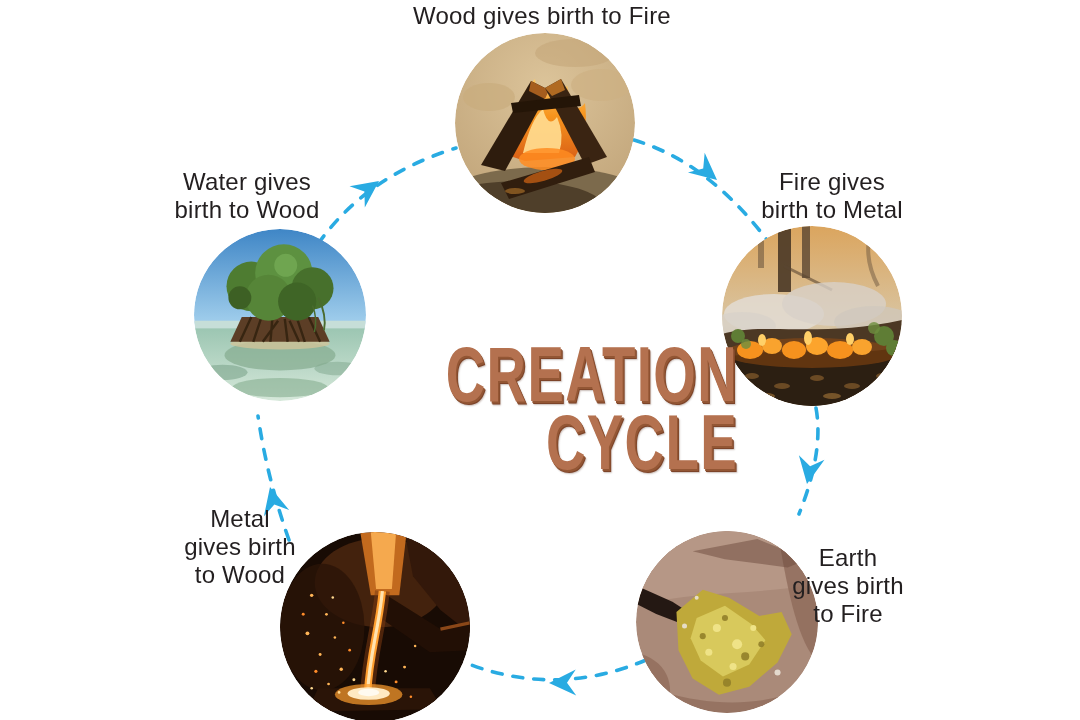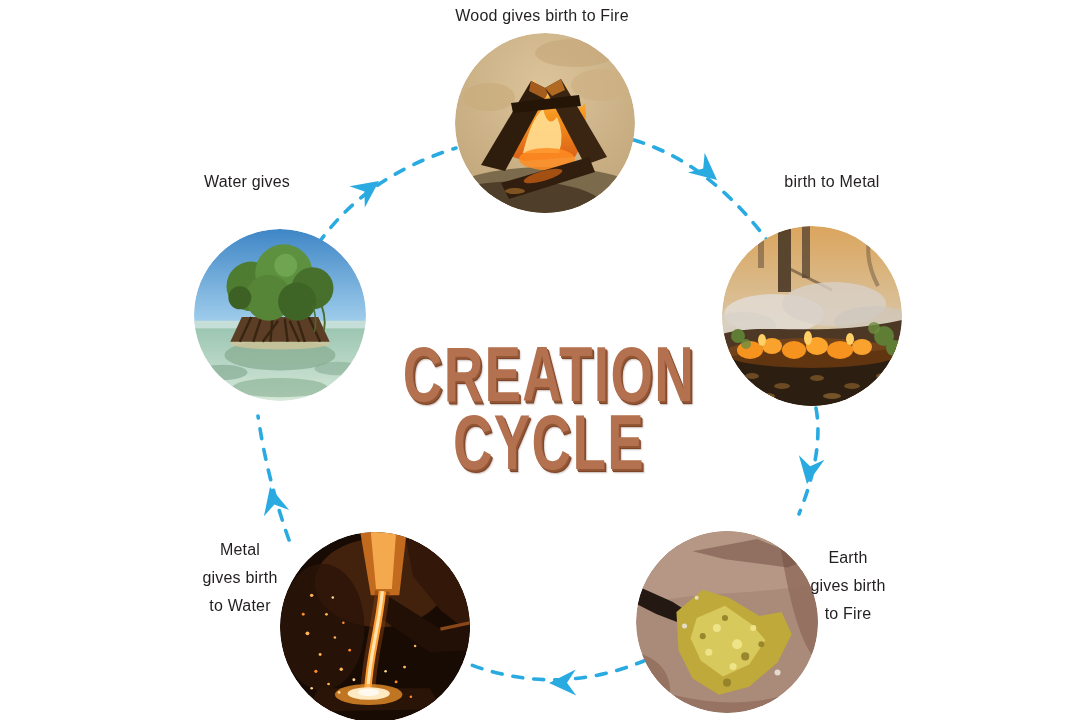--- a/index.html
+++ b/index.html
@@ -10,30 +10,30 @@
   .arrows { position:absolute; left:0; top:0; z-index:1; }
 
   .photo { position:absolute; border-radius:50%; overflow:hidden; z-index:2; }
   .photo svg { display:block; width:100%; height:100%; }
   .photo-fire  { left:455px; top:33px;  width:180px; height:180px; }
   .photo-earth { left:722px; top:226px; width:180px; height:180px; }
   .photo-metal { left:636px; top:531px; width:182px; height:182px; }
   .photo-water { left:280px; top:532px; width:190px; height:190px; }
   .photo-wood  { left:194px; top:229px; width:172px; height:172px; }
 
-  .label { position:absolute; z-index:3; color:#231F20; font-size:16px; line-height:28px;
+  .label { position:absolute; z-index:3; color:#231F20; font-size:24px; line-height:28px;
            text-align:center; letter-spacing:.2px; }
   .label span { display:block; }
   .label-wood-to-fire  { left:372px; top:2px;   width:340px; }
   .label-fire-to-earth { left:722px; top:168px; width:220px; }
   .label-earth-to-metal{ left:748px; top:508px; width:200px;margin-top:36px; }
-  .label-metal-to-water{ left:138px; top:536px; width:204px; }
+  .label-metal-to-water{ left:138px; top:505px; width:204px; }
   .label-water-to-wood { left:132px; top:168px; width:230px;text-align:center; }
 
-  .title { position:absolute; left:279px; top:340px; width:540px; text-align:center; z-index:2;
+  .title { position:absolute; left:279px; top:340px; width:540px; text-align:right; z-index:2;
            color:#B4714F; font-weight:bold; }
   .title .line { display:block; font-size:78px; line-height:68px; letter-spacing:2px;
                  transform:scaleX(.70); transform-origin:50% 50%;
                  text-shadow:2px 2px 0 #935634, 3px 3px 0 #7d4429, 4px 4px 2px rgba(80,40,24,.3); }
 </style>
 </head>
 <body>
 
 <div class="canvas">
 
@@ -291,34 +291,36 @@
         <path d="M130 72 C 136 84 138 96 136 106" stroke="#4a6b2e" stroke-width="2" fill="none"></path>
         <path d="M124 80 C 128 90 128 100 126 108" stroke="#4a6b2e" stroke-width="1.5" fill="none"></path>
       </g>
     </svg>
   </div>
 
   <div class="label label-wood-to-fire">
     <span>Wood gives birth to Fire</span>
   </div>
   <div class="label label-fire-to-earth">
+    <span>Fire gives</span>
     <span>birth to Metal</span>
   </div>
   <div class="label label-earth-to-metal">
     <span>Earth</span>
     <span>gives birth</span>
     <span>to Fire</span>
   </div>
   <div class="label label-metal-to-water">
     <span>Metal</span>
     <span>gives birth</span>
-    <span>to Water</span>
+    <span>to Wood</span>
   </div>
   <div class="label label-water-to-wood">
     <span>Water gives</span>
+    <span>birth to Wood</span>
   </div>
 
   <div class="title">
     <span class="line">CREATION</span>
     <span class="line">CYCLE</span>
   </div>
 
 </div>
 
 </body></html>

